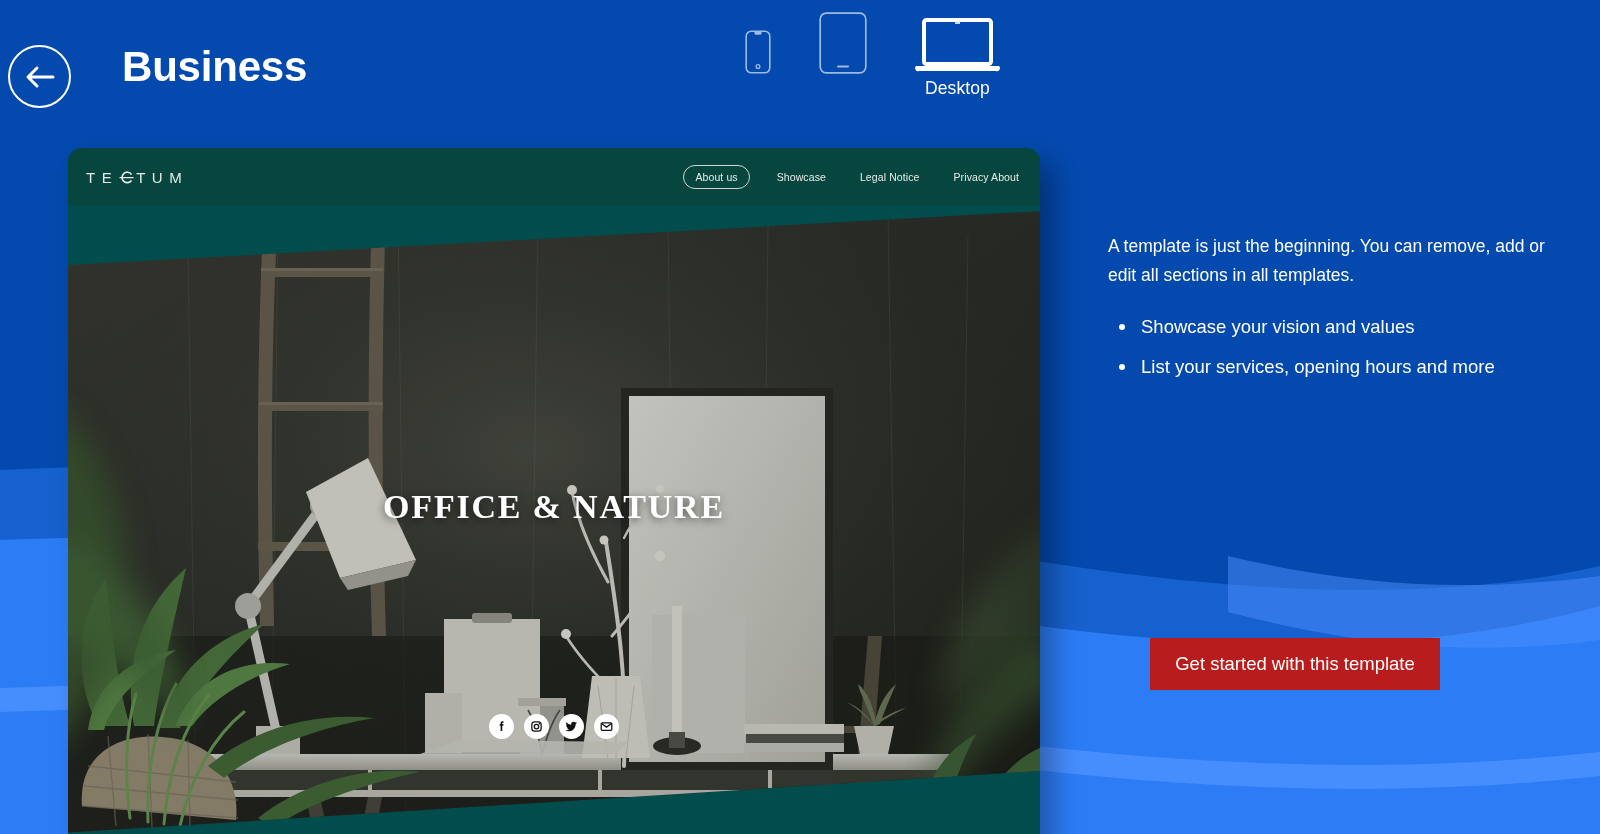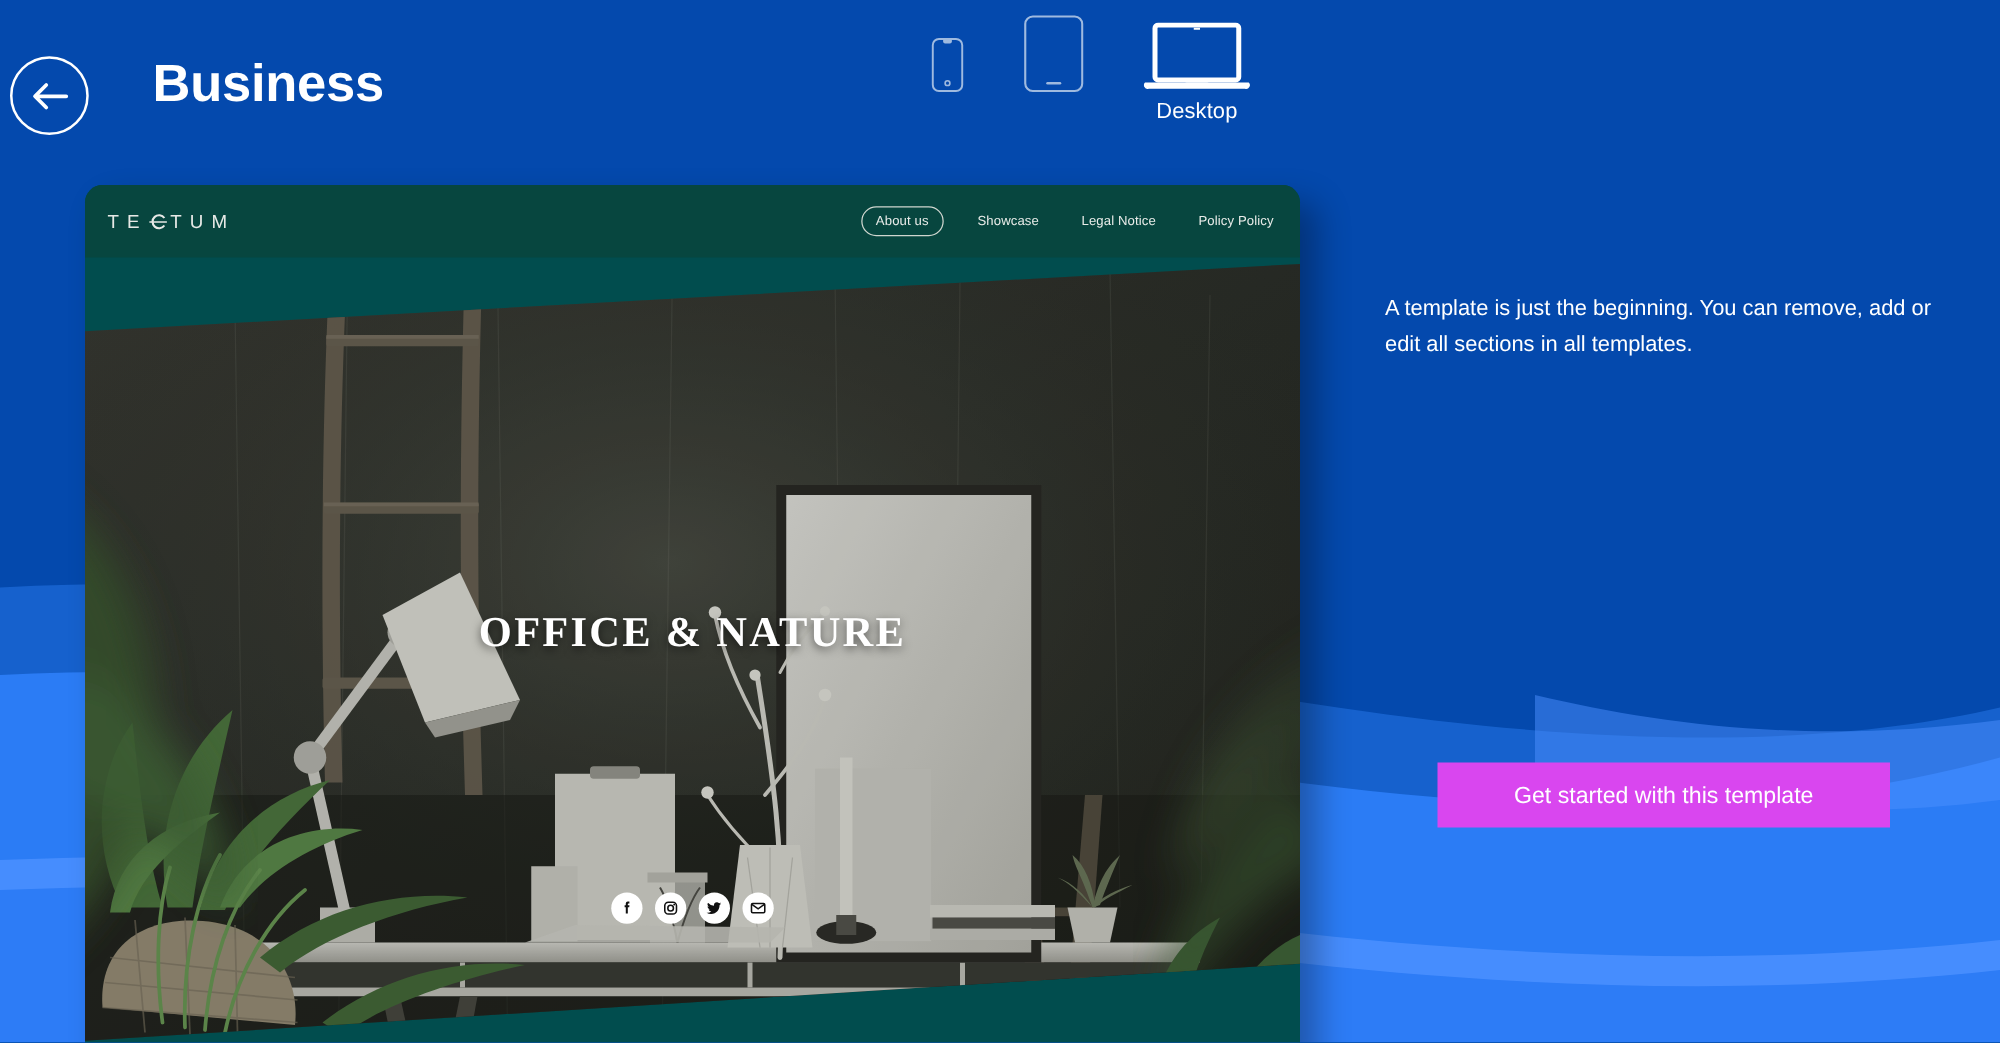--- a/index.html
+++ b/index.html
@@ -203,23 +203,23 @@
   .info-list li::before {
     content: "";
     position: absolute;
     left: 11px; top: 12px;
     width: 6px; height: 6px;
     border-radius: 50%;
     background: #ffffff;
   }
   .cta-btn {
     position: absolute;
-    left: 1150px; top: 610px;
-    width: 362px; height: 52px;
-    background: #d946ef;
+    left: 1150px; top: 638px;
+    width: 290px; height: 52px;
+    background: #b91c1c;
     color: #ffffff;
     font-size: 18.5px;
     display: flex; align-items: center; justify-content: center;
     border: none;
     cursor: pointer;
     z-index: 30;
     font-family: "Liberation Sans", sans-serif;
   }
 </style>
 </head>
@@ -302,21 +302,21 @@
         </span>
         <span>T</span>
         <span>U</span>
         <span>M</span>
       </div>
 
       <nav class="site-menu">
         <a class="pill" href="#">About us</a>
         <a href="#">Showcase</a>
         <a href="#">Legal Notice</a>
-        <a href="#">Policy Policy</a>
+        <a href="#">Privacy About</a>
       </nav>
     </div>
 
     <div class="hero">
 
       <div class="hero-photo">
         <svg viewBox="0 0 972 642" xmlns="http://www.w3.org/2000/svg" preserveAspectRatio="none">
           <defs>
             <linearGradient id="wallg" x1="0" y1="0" x2="1" y2="1">
               <stop offset="0%" stop-color="#3b3d36"></stop>
@@ -560,17 +560,21 @@
             <rect x="3.5" y="6" width="17" height="12" rx="1.6" fill="none" stroke="#111" stroke-width="2"></rect>
             <path d="M4 7.2 L12 13 L20 7.2" fill="none" stroke="#111" stroke-width="2"></path>
           </svg>
         </span>
       </div>
     </div>
   </div>
 
   <div class="info-panel">
     <p class="info-lead">A template is just the beginning. You can remove, add or edit all sections in all templates.</p>
+    <ul class="info-list">
+      <li>Showcase your vision and values</li>
+      <li>List your services, opening hours and more</li>
+    </ul>
   </div>
 
   <button class="cta-btn">Get started with this template</button>
 
 </div>
 
 </body></html>

